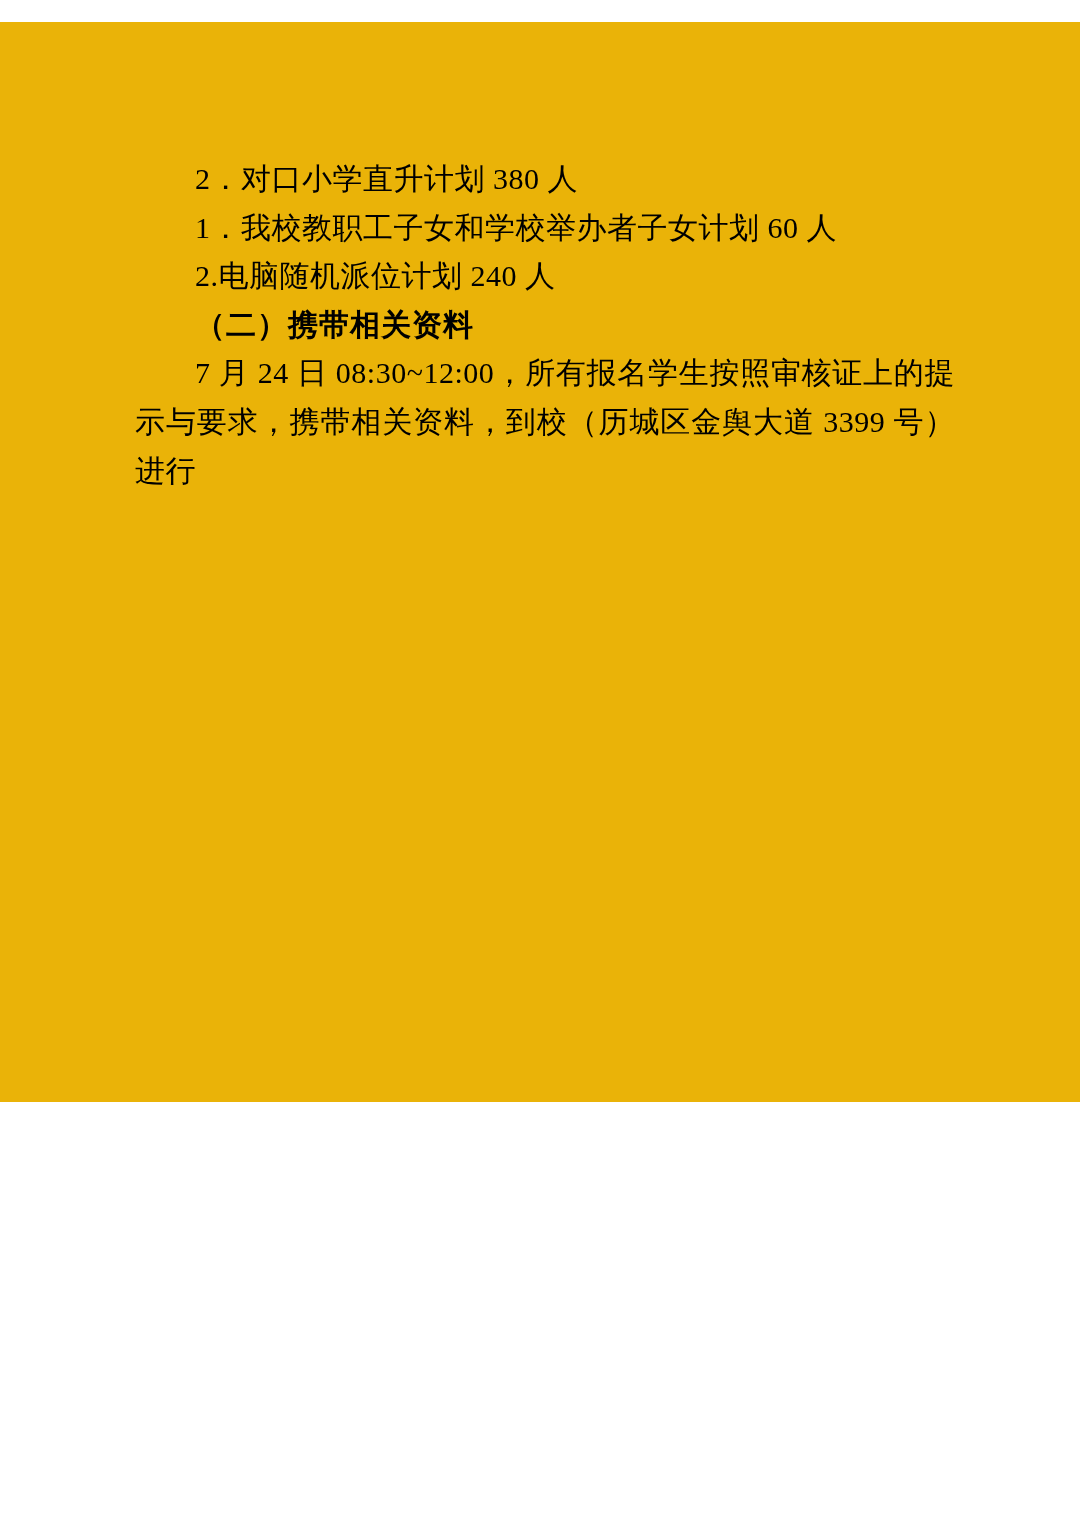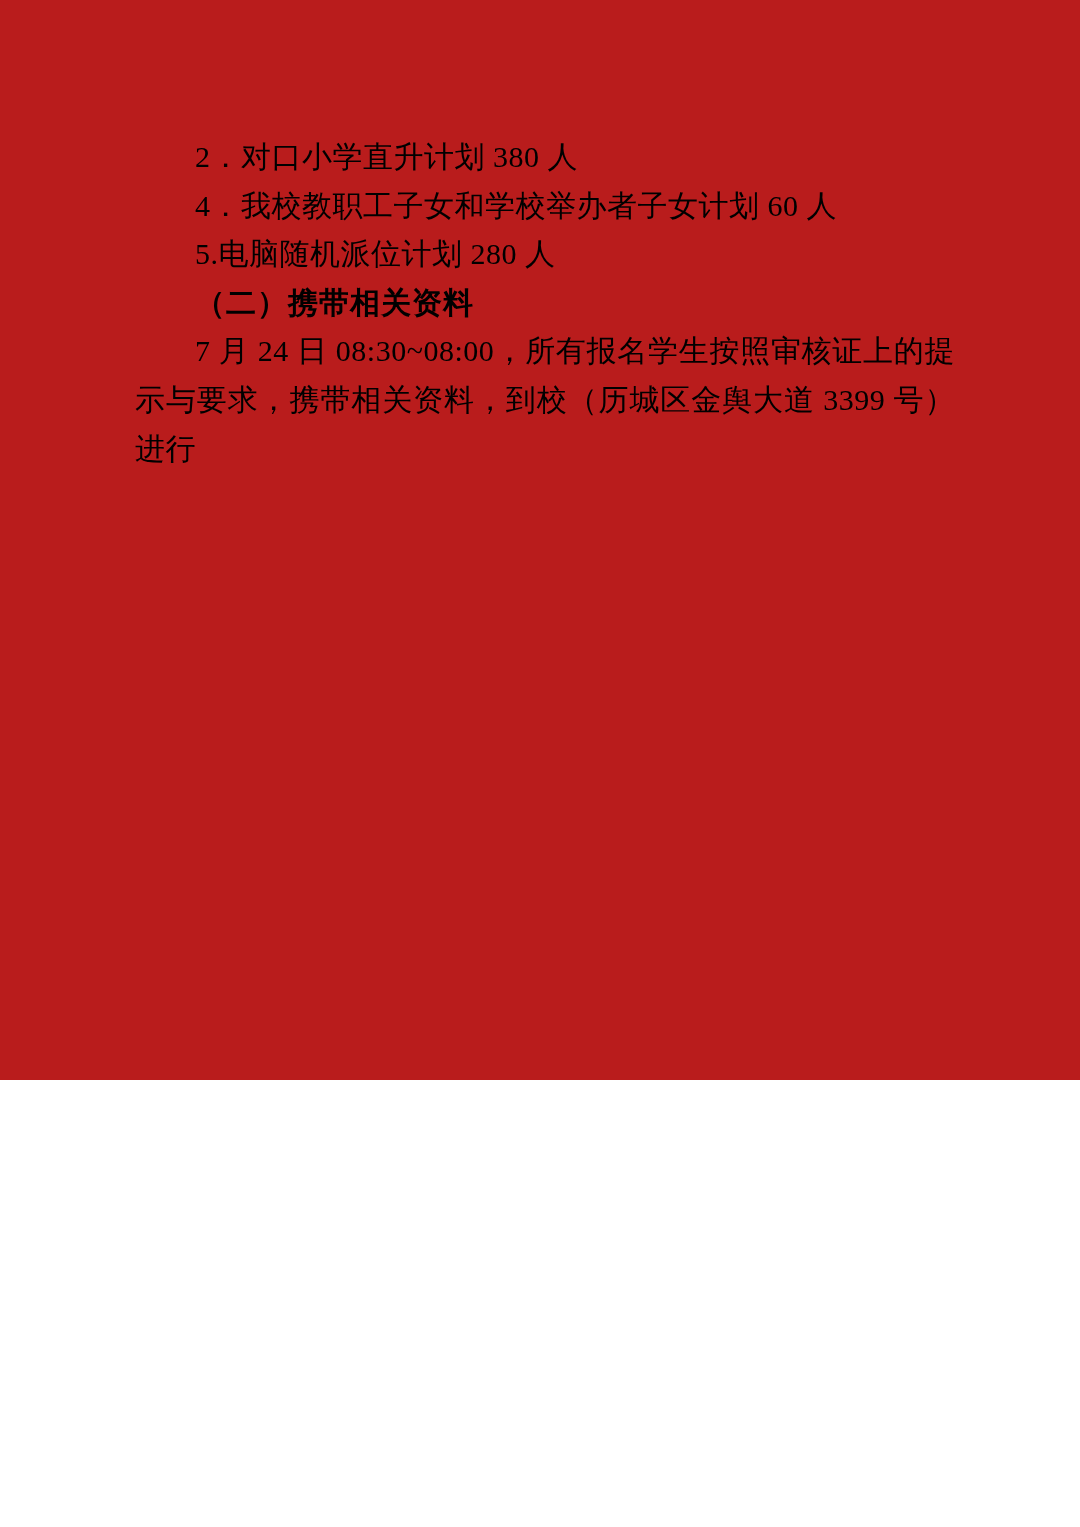--- a/index.html
+++ b/index.html
@@ -4,24 +4,25 @@
 <style>
   html, body {
     margin: 0;
     padding: 0;
     background: #ffffff;
   }
   .page {
     position: relative;
     width: 1080px;
     height: 1080px;
-    background: #b91c1c;
+    background: #eab308;
     color: #000000;
     font-family: "Liberation Serif", "DejaVu Serif", serif;
     overflow: hidden;
+    margin-top: 22px;
   }
   .content {
     position: absolute;
     top: 133px;
     left: 135px;
     width: 820px;
     font-size: 30px;
     line-height: 48.6px;
     text-align: justify;
     letter-spacing: 0.5px;
@@ -57,23 +58,23 @@
 </style>
 </head>
 <body>
 
 <div class="page">
   <div class="content">
 
     <h3 class="h-num">2．对口小学直升计划 380 人</h3>
 
 
-    <h3 class="h-num">4．我校教职工子女和学校举办者子女计划 60 人</h3>
+    <h3 class="h-num">1．我校教职工子女和学校举办者子女计划 60 人</h3>
 
-    <h3 class="h-num">5.电脑随机派位计划 280 人</h3>
+    <h3 class="h-num">2.电脑随机派位计划 240 人</h3>
 
     <h3 class="h-bold">（二）携带相关资料</h3>
-    <p>7 月 24 日 08:30~08:00，所有报名学生按照审核证上的提示与要求，携带相关资料，到校（历城区金舆大道 3399 号）进行</p>
+    <p>7 月 24 日 08:30~12:00，所有报名学生按照审核证上的提示与要求，携带相关资料，到校（历城区金舆大道 3399 号）进行</p>
 
   </div>
 
   <div class="page-number">3</div>
 </div>
 
 </body></html>

